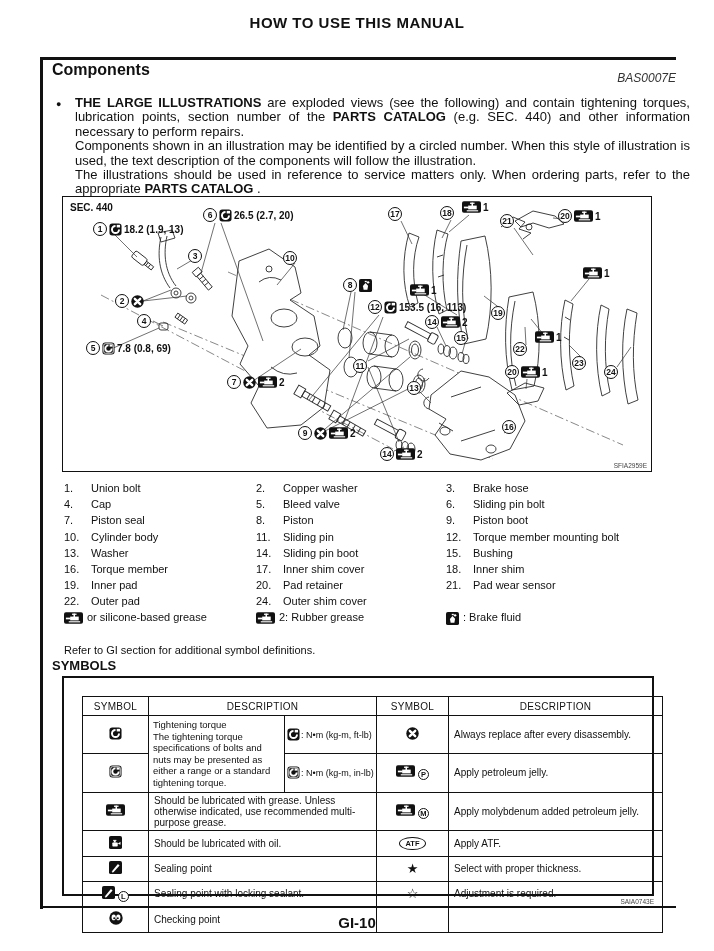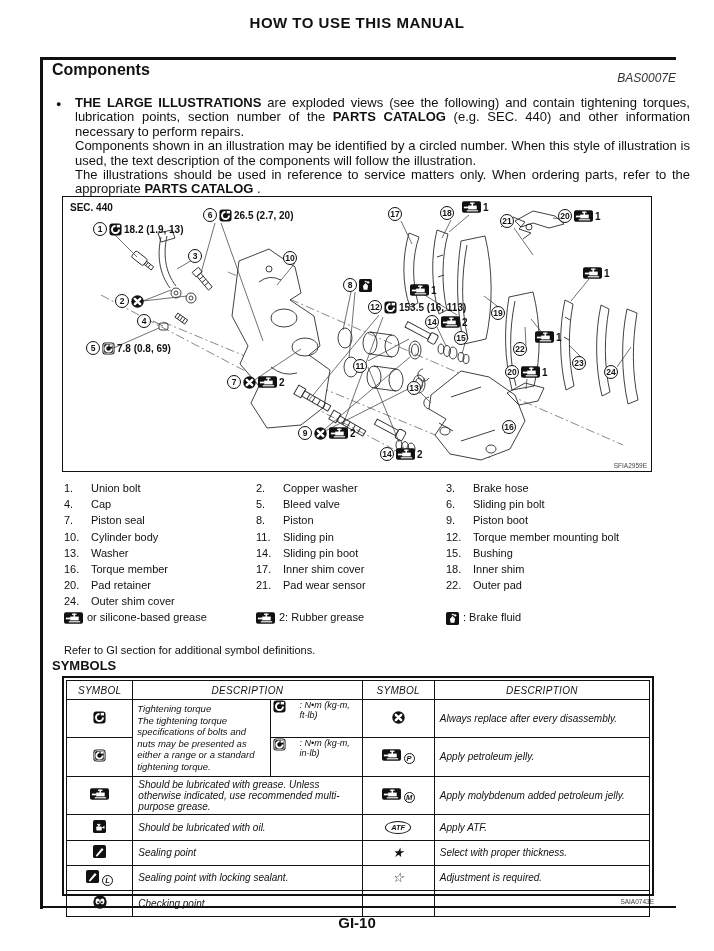--- a/index.html
+++ b/index.html
@@ -63,32 +63,32 @@
   .part-item .pnum { width:27px; flex:none; }
   .legend { top:611px; left:64px; width:590px; display:grid;
     grid-template-columns:192px 190px 208px; }
   .legend-item { display:flex; gap:4px; font-size:11px; line-height:13px; align-items:flex-start; }
   .legend-item .icon { margin-top:1px; }
   .parts-note { top:644px; left:64px; font-size:11px; }
 
   
   .symbols-title { top:658px; left:52px; font-size:13px; font-weight:bold; }
   .symbols-frame { top:676px; left:62px; width:592px; height:220px;
-    border:2px solid #111; padding:2px; background:#fff;font-style:italic; }
+    border:2px solid #111; padding:18px; background:#fff; }
   table.sym-table { border-collapse:collapse; width:100%; height:100%; table-layout:fixed; }
   .sym-table th, .sym-table td { border:1px solid #111; font-size:10px;
     vertical-align:middle; padding:2px 5px; }
   .sym-table th { font-weight:normal; font-size:10px; text-align:center; letter-spacing:.3px; }
   .sym-table td.sym { text-align:center; padding:2px; }
   .col-s1 { width:66px; } .col-d1 { width:228px; } .col-s2 { width:72px; } .col-d2 { width:214px; }
   td.tq-cell { padding:0; }
   .tq-wrap { display:flex; height:100%; }
   .tq-text { flex:1; padding:3px 4px; font-size:9.5px; line-height:11.6px; }
   .tq-units { width:92px; border-left:1px solid #111; display:flex; flex-direction:column; }
-  .tq-u { flex:1; display:flex; align-items:flex-start; gap:14px; padding:0 2px; font-size:9px; }
+  .tq-u { flex:1; display:flex; align-items:center; gap:1px; padding:0 2px; font-size:9px; }
   .tq-u.first { border-bottom:1px solid #111; }
   .table-code { top:898px; left:420px; width:234px; text-align:right;
     font-size:6.5px; color:#444; }
 
   .footer-page { top:914px; left:0; width:714px; text-align:center;
     font-size:15px; font-weight:bold; }
 </style>
 </head>
 <body>
 
@@ -609,20 +609,24 @@
     </div>
     <div class="part-item">
       <span class="pnum">17.</span>
       <span>Inner shim cover</span>
     </div>
     <div class="part-item">
       <span class="pnum">18.</span>
       <span>Inner shim</span>
     </div>
     <div class="part-item">
+      <span class="pnum">19.</span>
+      <span>Inner pad</span>
+    </div>
+    <div class="part-item">
       <span class="pnum">20.</span>
       <span>Pad retainer</span>
     </div>
     <div class="part-item">
       <span class="pnum">21.</span>
       <span>Pad wear sensor</span>
     </div>
     <div class="part-item">
       <span class="pnum">22.</span>
       <span>Outer pad</span>

